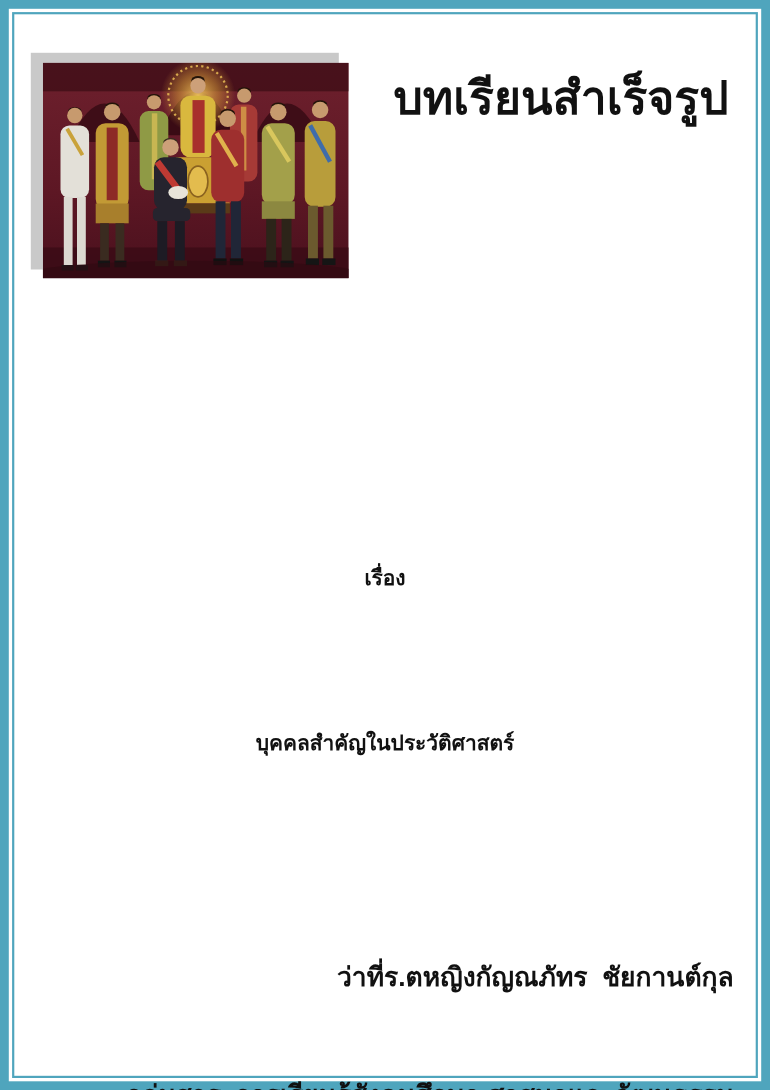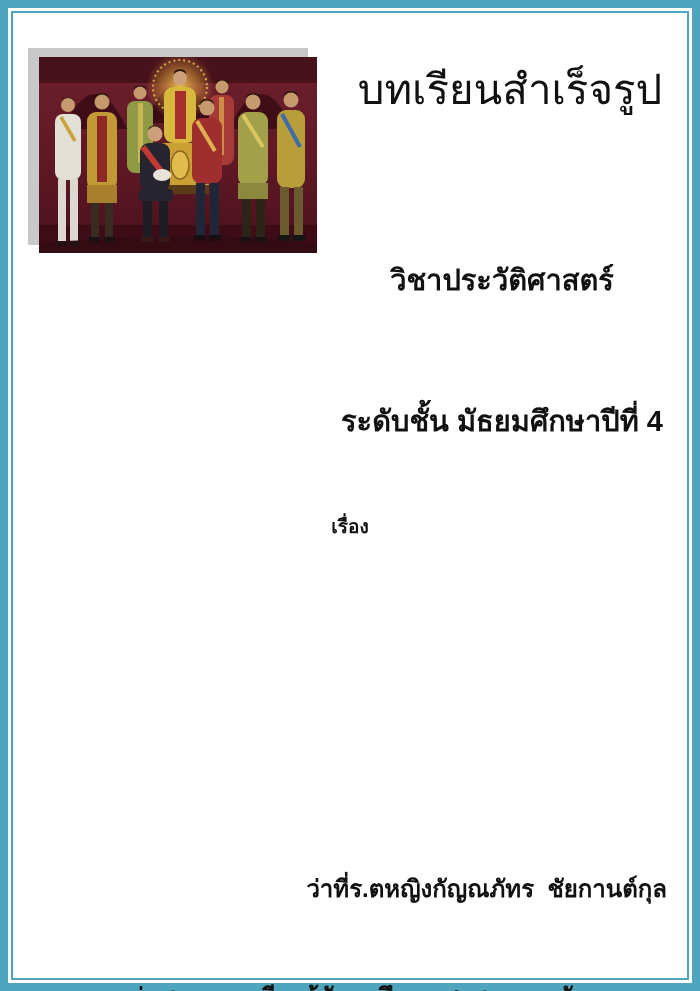--- a/index.html
+++ b/index.html
@@ -36,21 +36,21 @@
     position: absolute; left: 11px; top: 9px;
     width: 278px; height: 196px;
     display: block;
   }
 
   .title-block {
     position: absolute; left: 338px; right: 18px; top: 62px;
     text-align: center;
   }
   .main-title {
-    font-size: 42px; font-weight: 400; line-height: 1.35;
+    font-size: 42px; font-weight: 700; line-height: 1.35;
     white-space: pre-wrap;
   }
 
   .subtitle-block {
     position: absolute; left: 330px; right: 26px; top: 163px;
     text-align: center;
     font-size: 29px; font-weight: 700; line-height: 47px;
     white-space: pre-wrap;
   }
 
@@ -193,27 +193,24 @@
       </g>
 
       <ellipse cx="139" cy="192" rx="150" ry="12" fill="#2e0911" opacity="0.55"></ellipse>
     </svg>
   </div>
 
   <div class="title-block">
     <div class="main-title">บทเรียนสำเร็จรูป</div>
   </div>
 
-  <div class="subtitle-block">
-    <div>วิชาประวัติศาสตร์</div>
-    <div>ระดับชั้น มัธยมศึกษาปีที่ 4</div>
-  </div>
 
   <div class="topic-block">
     <div>เรื่อง</div>
+    <div>บุคคลสำคัญในประวัติศาสตร์</div>
   </div>
 
   <div class="author-block">
     <div>ว่าที่ร.ตหญิงกัญณภัทร  ชัยกานต์กุล</div>
     <div>กลุ่มสาระการเรียนรู้สังคมศึกษา ศาสนาและวัฒนธรรม</div>
     
     
   </div>
 
 </div>

